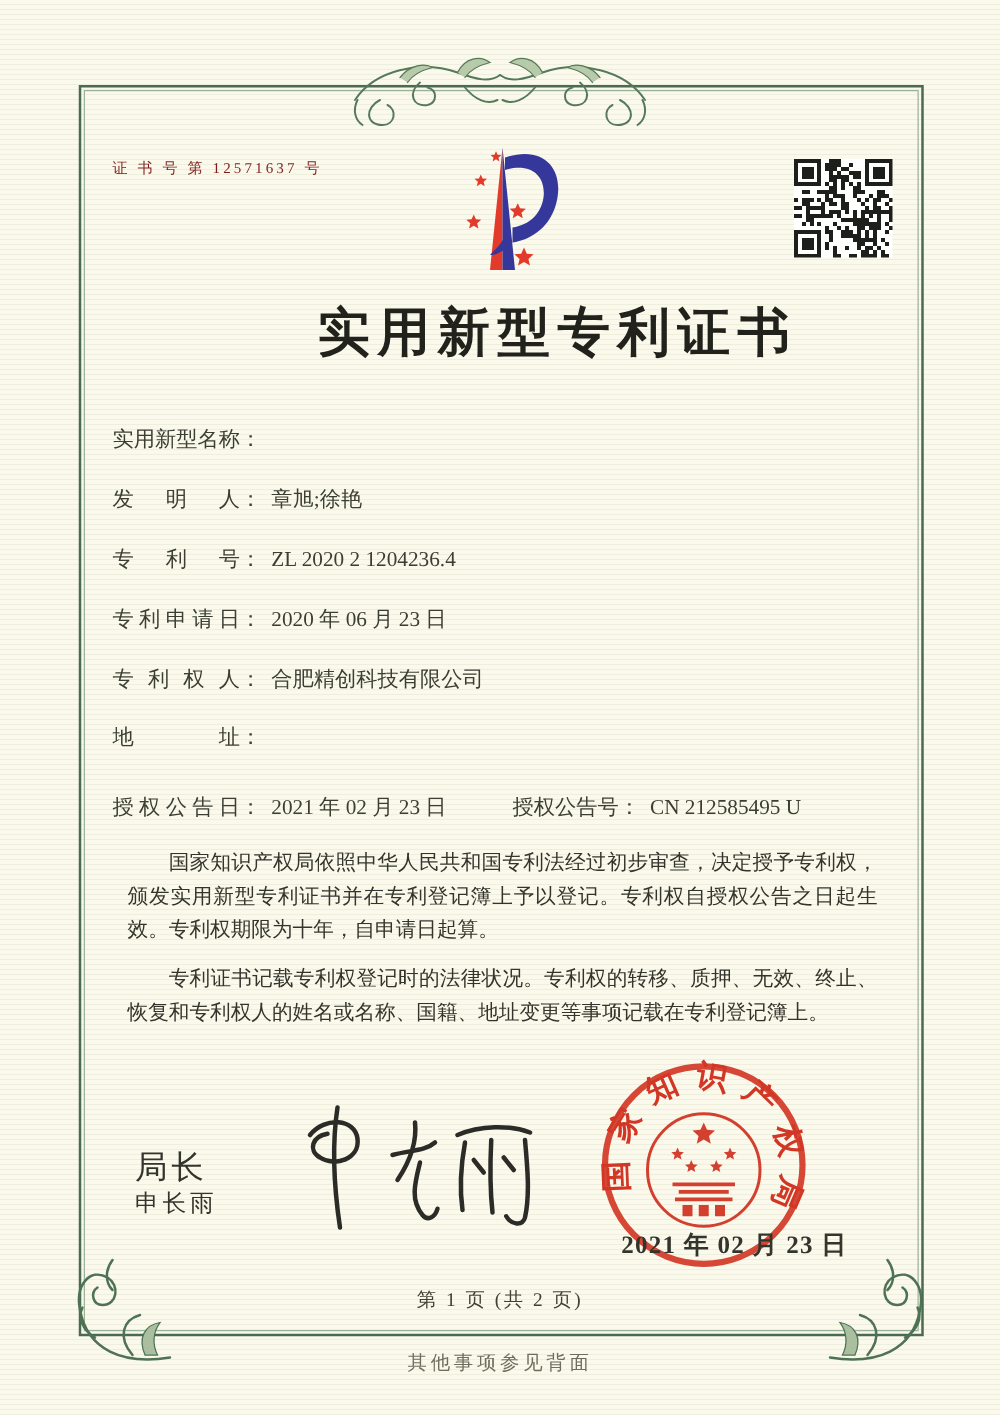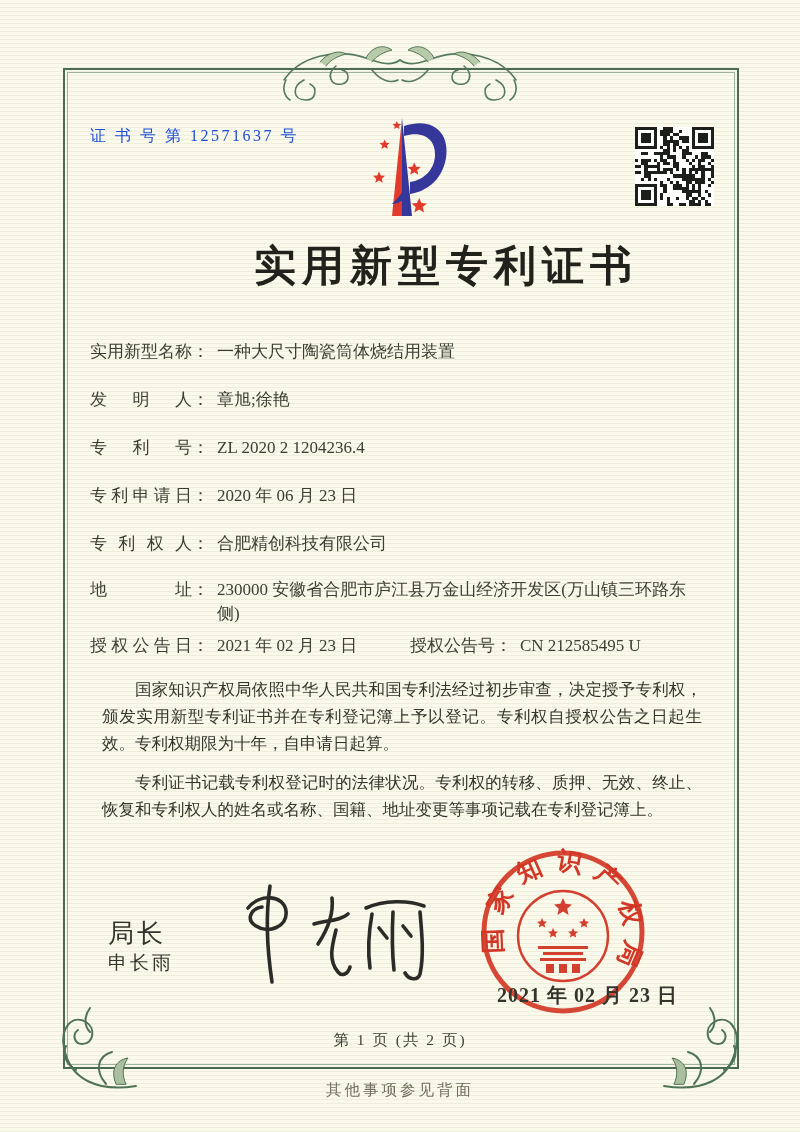--- a/index.html
+++ b/index.html
@@ -16,21 +16,21 @@
   .frame{
     position:absolute;left:63px;top:68px;width:672px;height:997px;
     border:2px solid #4a6b51;
   }
   .frame-inner{
     position:absolute;inset:2px;border:1px solid #9db29a;
   }
   
   .cert-no{
     position:absolute;left:90px;top:126px;
-    font-size:16px;letter-spacing:2.5px;color:#1d4ed8;
+    font-size:12px;letter-spacing:2.5px;color:#7f1d1d;
   }
   .logo{position:absolute;left:348px;top:112px;width:104px;height:112px;}
   .qr{position:absolute;left:635px;top:127px;width:79px;height:79px;background:#fff;}
   .title{
     position:absolute;left:0;top:238px;width:800px;text-align:center;
     font-size:42px;font-weight:700;letter-spacing:6px;color:#22221c;padding-left:46px;
   }
   
   .fields{position:absolute;left:90px;top:340px;width:624px;font-size:17px;color:#3b3e33;}
   .frow{position:absolute;left:0;display:flex;align-items:flex-start;line-height:24px;}
@@ -454,21 +454,20 @@
         <rect x="20" y="20" width="1" height="1"></rect>
       </g>
     </svg>
 
   <div class="title">实用新型专利证书</div>
 
   <div class="fields">
     <div class="frow r1">
       <span class="flabel">实用新型名称</span>
         <span class="fcolon">：</span>
-      <span class="fvalue">一种大尺寸陶瓷筒体烧结用装置</span>
     </div>
     <div class="frow r2">
       <span class="flabel">发明人</span>
         <span class="fcolon">：</span>
       <span class="fvalue">章旭;徐艳</span>
     </div>
     <div class="frow r3">
       <span class="flabel">专利号</span>
         <span class="fcolon">：</span>
       <span class="fvalue">ZL 2020 2 1204236.4</span>
@@ -479,21 +478,20 @@
       <span class="fvalue">2020 年 06 月 23 日</span>
     </div>
     <div class="frow r5">
       <span class="flabel">专利权人</span>
         <span class="fcolon">：</span>
       <span class="fvalue">合肥精创科技有限公司</span>
     </div>
     <div class="frow r6">
       <span class="flabel">地址</span>
         <span class="fcolon">：</span>
-      <span class="fvalue">230000  安徽省合肥市庐江县万金山经济开发区(万山镇三环路东侧)</span>
     </div>
     <div class="frow rgrant">
       <span class="flabel">授权公告日</span>
         <span class="fcolon">：</span>
       <span class="fvalue">2021 年 02 月 23 日</span>
       <span class="grant-right">
         <span>授权公告号</span>
           <span class="fcolon">：</span>
         <span>CN 212585495 U</span>
       </span>

